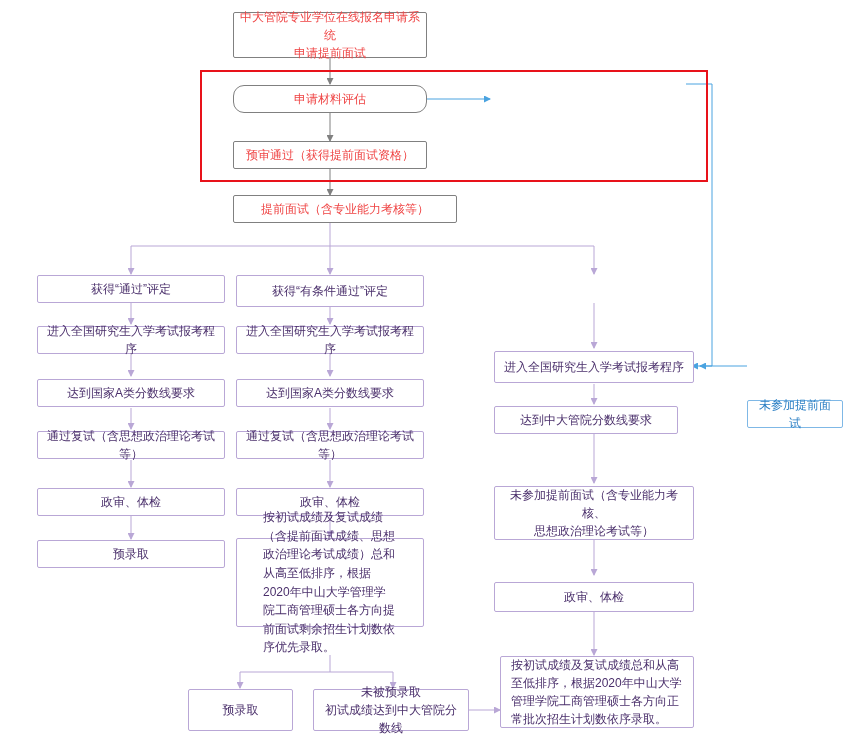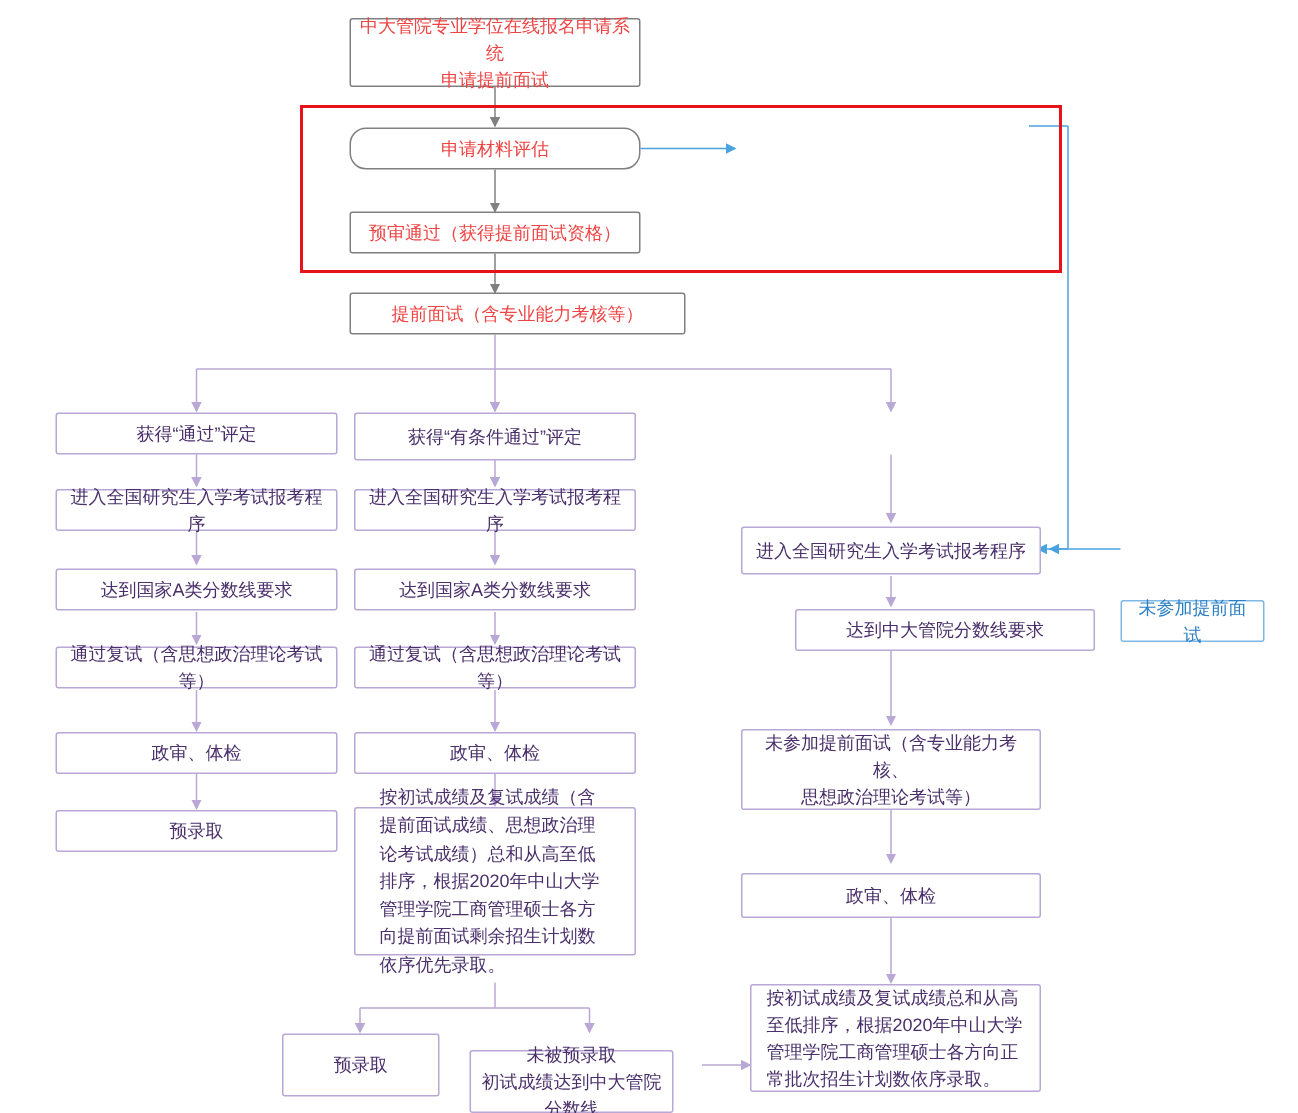--- a/index.html
+++ b/index.html
@@ -154,21 +154,21 @@
   </div>
 
   <div class="node b-purple" style="left:37px;top:379px;width:188px;height:28px;">
     <span>达到国家A类分数线要求</span>
   </div>
 
   <div class="node b-purple" style="left:236px;top:379px;width:188px;height:28px;">
     <span>达到国家A类分数线要求</span>
   </div>
 
-  <div class="node b-purple" style="left:494px;top:406px;width:200px;height:28px;margin-left:36px;">
+  <div class="node b-purple" style="left:494px;top:406px;width:184px;height:28px;">
     <span>达到中大管院分数线要求</span>
   </div>
 
   <div class="node b-purple" style="left:37px;top:431px;width:188px;height:28px;">
     <span>通过复试（含思想政治理论考试等）</span>
   </div>
 
   <div class="node b-purple" style="left:236px;top:431px;width:188px;height:28px;">
     <span>通过复试（含思想政治理论考试等）</span>
   </div>
@@ -187,30 +187,30 @@
   </div>
 
   <div class="node b-purple" style="left:494px;top:582px;width:200px;height:30px;">
     <span>政审、体检</span>
   </div>
 
   <div class="node b-purple" style="left:37px;top:540px;width:188px;height:28px;">
     <span>预录取</span>
   </div>
 
-  <div class="node b-purple left-align" style="left:236px;top:538px;width:188px;height:99px;padding:8px 16px;">
+  <div class="node b-purple left-align" style="left:236px;top:538px;width:188px;height:89px;padding:8px 26px;">
     <span style="font-size:12px;line-height:1.55;">按初试成绩及复试成绩（含提前面试成绩、思想政治理论考试成绩）总和从高至低排序，根据2020年中山大学管理学院工商管理硕士各方向提前面试剩余招生计划数依序优先录取。</span>
   </div>
 
   <div class="node b-purple left-align" style="left:500px;top:656px;width:194px;height:72px;padding:6px 10px;">
     <span style="font-size:12px;line-height:1.5;">按初试成绩及复试成绩总和从高至低排序，根据2020年中山大学管理学院工商管理硕士各方向正常批次招生计划数依序录取。</span>
   </div>
 
   <div class="node b-purple" style="left:188px;top:689px;width:105px;height:42px;">
     <span>预录取</span>
   </div>
 
-  <div class="node b-purple" style="left:313px;top:689px;width:136px;height:42px;margin-top:11px;">
+  <div class="node b-purple" style="left:313px;top:689px;width:156px;height:42px;">
     <span>未被预录取
 初试成绩达到中大管院分数线</span>
   </div>
 
 </div>
 
 </body></html>

